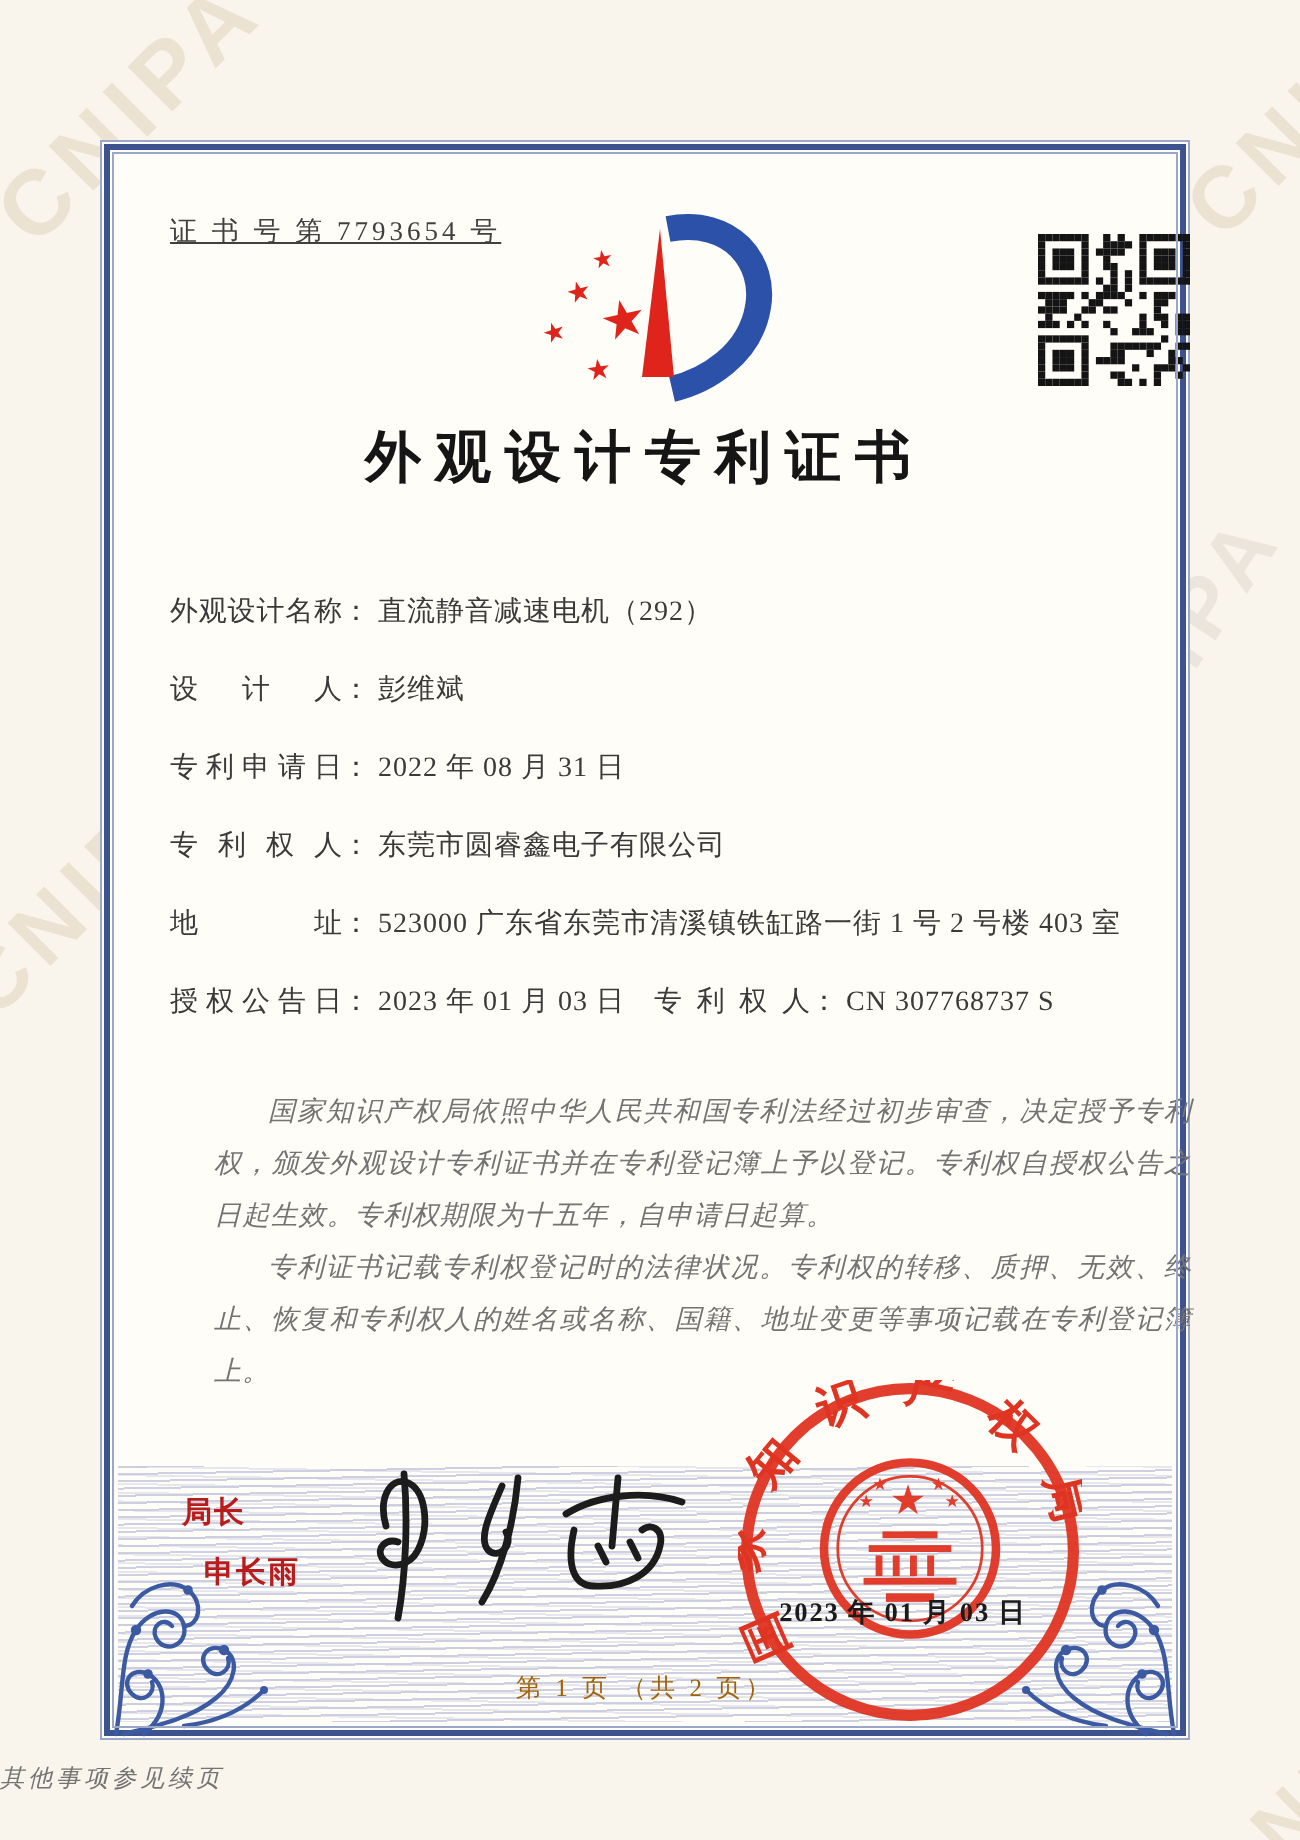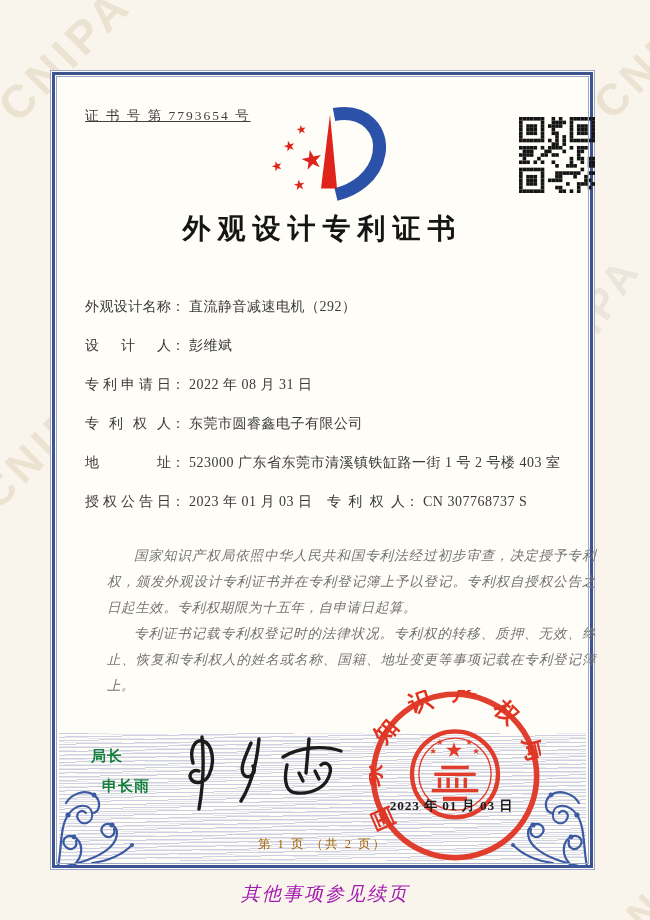--- a/index.html
+++ b/index.html
@@ -34,41 +34,41 @@
   .cl  { display:inline-block; margin-right:4px; }
   .vl  { letter-spacing:.5px; }
   .pair2 { position:absolute; left:242px; top:0; }
 
   .body-text { position:absolute; left:22px; top:466px; width:489px;
                font-size:13.5px; line-height:26px; color:#737373; font-style:italic;
                text-align:justify; letter-spacing:.6px;margin-left:28px; }
   .body-text p { text-indent:2em; }
 
   .sig-label { position:absolute; left:34px; font-family:"Liberation Sans","DejaVu Sans",sans-serif;
-               font-weight:600; font-size:15px; color:#15803d; letter-spacing:1px; }
+               font-weight:600; font-size:15px; color:#b91c1c; letter-spacing:1px; }
   .sig-title { top:670px; }
   .sig-name  { top:700px;padding-left:11px; }
   .sig-hand  { position:absolute; left:118px; top:652px; width:175px; height:88px; }
 
   .band { position:absolute; left:2px; right:2px; bottom:2px; height:128px;
           background:
             repeating-linear-gradient(179deg, rgba(200,203,224,.9) 0 1px, transparent 1px 3.6px),
             repeating-linear-gradient(181deg, rgba(200,203,224,.45) 0 1px, transparent 1px 4.4px);
         }
   .ornament { position:absolute; width:96px; height:96px; }
   .orn-left  { left:-5px; bottom:-8px; }
   .orn-right { right:-5px; bottom:-8px; transform:scaleX(-1); }
 
   .seal { position:absolute; left:312px; top:613px; width:172px; height:172px; }
 
   .page-info { position:absolute; left:0; bottom:10px; width:100%; text-align:center;
                font-size:12.5px; color:#a16207; letter-spacing:2px; }
 
-  .continuation { position:absolute; left:0; top:881px; width:100%; text-align:center;
-                  font-size:19px; font-style:italic; color:#a21caf; letter-spacing:2px; }
+  .continuation { position:absolute; left:0; top:881px; width:100%; text-align:left;
+                  font-size:12px; font-style:italic; color:#737373; letter-spacing:2px; }
 </style>
 </head>
 <body>
 
 <div class="page">
 
   <div class="wm" style="left:-18px; top:28px; font-size:46px;">CNIPA</div>
   <div class="wm" style="left:578px; top:30px; font-size:44px;">CNIPA</div>
   <div class="wm inside" style="left:352px; top:160px; font-size:34px; transform:rotate(-38deg);">CNIPA</div>
   <div class="wm inside" style="left:512px; top:300px; font-size:42px; transform:rotate(-56deg);">CNIPA</div>

